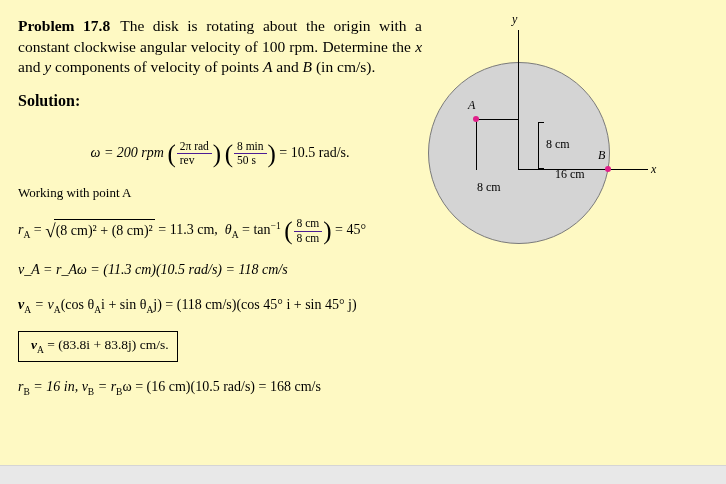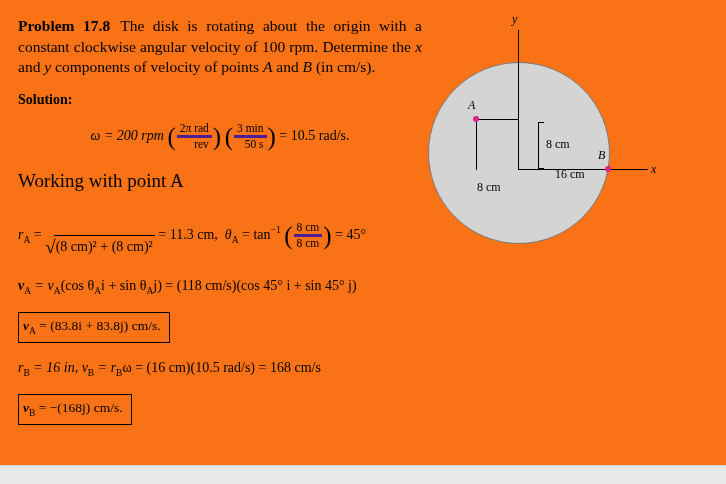--- a/index.html
+++ b/index.html
@@ -6,83 +6,82 @@
   body{
     width:726px;height:484px;
     background:#ffffff;
     font-family:"Liberation Serif", serif;
     color:#000;
     position:relative;
     overflow:hidden;
   }
   .page{
     position:absolute;inset:0;
-    background:#f97316;
+    background:#fef9c3;
   }
   .bottom-strip{
     position:absolute;left:0;right:0;bottom:0;height:18px;
     background:#e8e8e8;
     border-top:1px solid #d5d5d5;
   }
   .left-col{
     position:absolute;left:18px;top:16px;width:404px;
   }
   .prob-head{
     font-size:15.5px;
     line-height:1.33;
     text-align:justify;
     margin:0 0 14px 0;
   }
   .prob-head b{font-weight:bold;}
   .prob-head .gap{display:inline-block;width:10px;}
   .ital{font-style:italic;}
   .solution-label{
-    font-size:14px;font-weight:bold;margin:0 0 14px 0;
+    font-size:16px;font-weight:bold;margin:0 0 30px 0;
   }
   .eq-center{
     text-align:center;
     font-size:14px;
     margin:6px 0 16px 0;
   }
   .line{
-    font-size:19px;
+    font-size:13px;
     margin:0 0 14px 0;
     line-height:1.5;
   }
   .line.big{font-size:14px;}
   .boxed{
     display:inline-block;
     border:1px solid #000;
-    padding:5px 8px 6px 4px;
+    padding:5px 8px 6px 12px;
     font-size:13.5px;
     margin:0 0 14px 0;
   }
   
   .frac{
     display:inline-block;
     vertical-align:middle;
-    text-align:right;
+    text-align:left;
     line-height:1.15;
     font-size:11.5px;
     margin:0 1px;
   }
   .frac .num{display:block;padding:0 3px;}
-  .frac .den{display:block;border-top:3px solid #4c1d95;padding:0 3px;}
+  .frac .den{display:block;border-top:1px solid #4c1d95;padding:0 3px;}
   .paren{
     display:inline-block;
     font-size:25px;
     vertical-align:middle;
     line-height:0.85;
     font-family:"Liberation Serif", serif;
   }
   .sqrt{
     display:inline-block;
     vertical-align:middle;
     font-size:14px;
-    margin-top:23px;
   }
   .radic{font-size:19px;vertical-align:-2px;}
   .under-rad{
     display:inline-block;
     border-top:1px solid #000;
     padding:0 2px;
     margin-left:-2px;
   }
   sub{font-size:9.5px;}
   sup{font-size:9.5px;}
@@ -138,49 +137,49 @@
       <span>with a constant clockwise angular velocity of 100 rpm.</span>
       <span>Determine the </span><span class="ital">x</span><span> and </span><span class="ital">y</span><span> components of velocity of points</span>
       <span class="ital">A</span><span> and </span><span class="ital">B</span><span> (in cm/s).</span>
     </p>
 
     <p class="solution-label">Solution:</p>
 
     <div class="eq-center">
       <span class="ital">ω = 200 rpm</span>
       <span class="paren">(</span><span class="frac"><span class="num">2π rad</span><span class="den">rev</span></span><span class="paren">)</span>
-      <span class="paren">(</span><span class="frac"><span class="num">3 min</span><span class="den">50 s</span></span><span class="paren">)</span>
+      <span class="paren">(</span><span class="frac"><span class="num">8 min</span><span class="den">50 s</span></span><span class="paren">)</span>
       <span>= 10.5 rad/s.</span>
     </div>
 
     <p class="line">Working with point A</p>
 
     <p class="line big">
       <span class="ital">r</span><sub>A</sub><span> = </span><span class="sqrt"><span class="radic">√</span><span class="under-rad">(8 cm)² + (8 cm)²</span></span><span> = 11.3 cm,</span>&nbsp;
       <span class="ital">θ</span><sub>A</sub><span> = tan</span><sup>−1</sup>
       <span class="paren">(</span><span class="frac"><span class="num">8 cm</span><span class="den">8 cm</span></span><span class="paren">)</span><span> = 45°</span>
     </p>
 
+    <p class="line big ital">
+      <span>v_A = r_Aω = (11.3 cm)(10.5 rad/s) = 118 cm/s</span>
+    </p>
 
     <p class="line big">
       <span class="vec ital">v</span><sub>A</sub><span class="ital"> = v</span><sub>A</sub><span>(cos θ</span><sub>A</sub><span>i + sin θ</span><sub>A</sub><span>j) = (118 cm/s)(cos 45° i + sin 45° j)</span>
     </p>
 
     <div class="boxed">
       <span class="vec ital">v</span><sub>A</sub><span> = (83.8i + 83.8j) cm/s.</span>
     </div>
 
 
     <p class="line big">
       <span class="ital">r</span><sub>B</sub><span class="ital"> = 16 in,  v</span><sub>B</sub><span class="ital"> = r</span><sub>B</sub><span>ω = (16 cm)(10.5 rad/s) = 168 cm/s</span>
     </p>
 
-    <div class="boxed">
-      <span class="vec ital">v</span><sub>B</sub><span> = −(168j) cm/s.</span>
-    </div>
 
   </div>
 
   <div class="figure">
     <div class="disk"></div>
     <div class="axis y-axis"></div>
     <div class="axis x-axis"></div>
     <div class="ylabel">y</div>
     <div class="xlabel">x</div>
 

